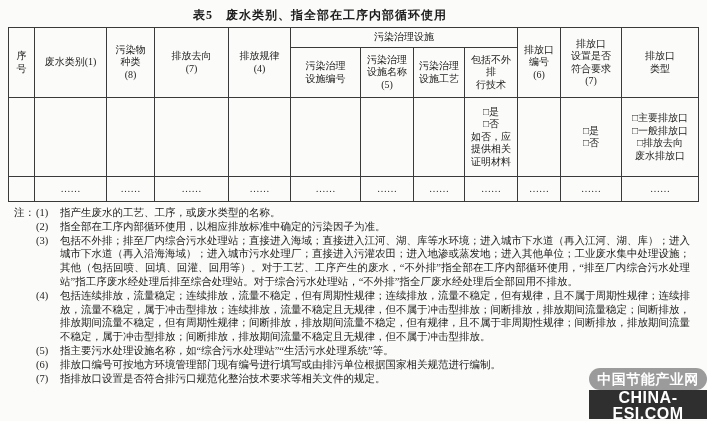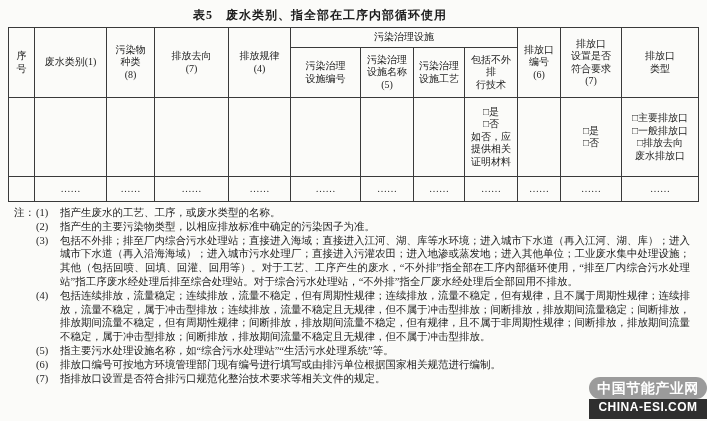--- a/index.html
+++ b/index.html
@@ -59,22 +59,22 @@
   }
   .wm-top {
     background:#9b9b9b; color:#ffffff;
     font-size:14px; font-weight:bold;
     height:22px; line-height:22px;
     letter-spacing:0.5px;
     border-radius:11px;
   }
   .wm-bottom {
     background:#2f2f2f; color:#ffffff;
-    font-size:12px; font-weight:bold;
-    height:20px; line-height:16px;
+    font-size:16px; font-weight:bold;
+    height:29px; line-height:16px;
     letter-spacing:0.5px;
   }
 </style>
 </head>
 <body>
 
 <div class="page">
 
   <div class="title">表5　废水类别、指全部在工序内部循环使用</div>
 
@@ -170,21 +170,21 @@
 
   <div class="notes">
     <div class="note">
       <span class="zhu">注：</span>
       <span class="num">(1)</span>
       <span class="txt">指产生废水的工艺、工序，或废水类型的名称。</span>
     </div>
     <div class="note">
       <span class="spacer"></span>
       <span class="num">(2)</span>
-      <span class="txt">指产生的主要污染物类型，以相应排放标准中确定的污染因子为准。</span>
+      <span class="txt">指全部在工序内部循环使用，以相应排放标准中确定的污染因子为准。</span>
     </div>
     <div class="note">
       <span class="spacer"></span>
       <span class="num">(3)</span>
       <span class="txt">包括不外排；排至厂内综合污水处理站；直接进入海域；直接进入江河、湖、库等水环境；进入城市下水道（再入江河、湖、库）；进入城市下水道（再入沿海海域）；进入城市污水处理厂；直接进入污灌农田；进入地渗或蒸发地；进入其他单位；工业废水集中处理设施；其他（包括回喷、回填、回灌、回用等）。对于工艺、工序产生的废水，“不外排”指全部在工序内部循环使用，“排至厂内综合污水处理站”指工序废水经处理后排至综合处理站。对于综合污水处理站，“不外排”指全厂废水经处理后全部回用不排放。</span>
     </div>
     <div class="note">
       <span class="spacer"></span>
       <span class="num">(4)</span>
       <span class="txt">包括连续排放，流量稳定；连续排放，流量不稳定，但有周期性规律；连续排放，流量不稳定，但有规律，且不属于周期性规律；连续排放，流量不稳定，属于冲击型排放；连续排放，流量不稳定且无规律，但不属于冲击型排放；间断排放，排放期间流量稳定；间断排放，排放期间流量不稳定，但有周期性规律；间断排放，排放期间流量不稳定，但有规律，且不属于非周期性规律；间断排放，排放期间流量不稳定，属于冲击型排放；间断排放，排放期间流量不稳定且无规律，但不属于冲击型排放。</span>

